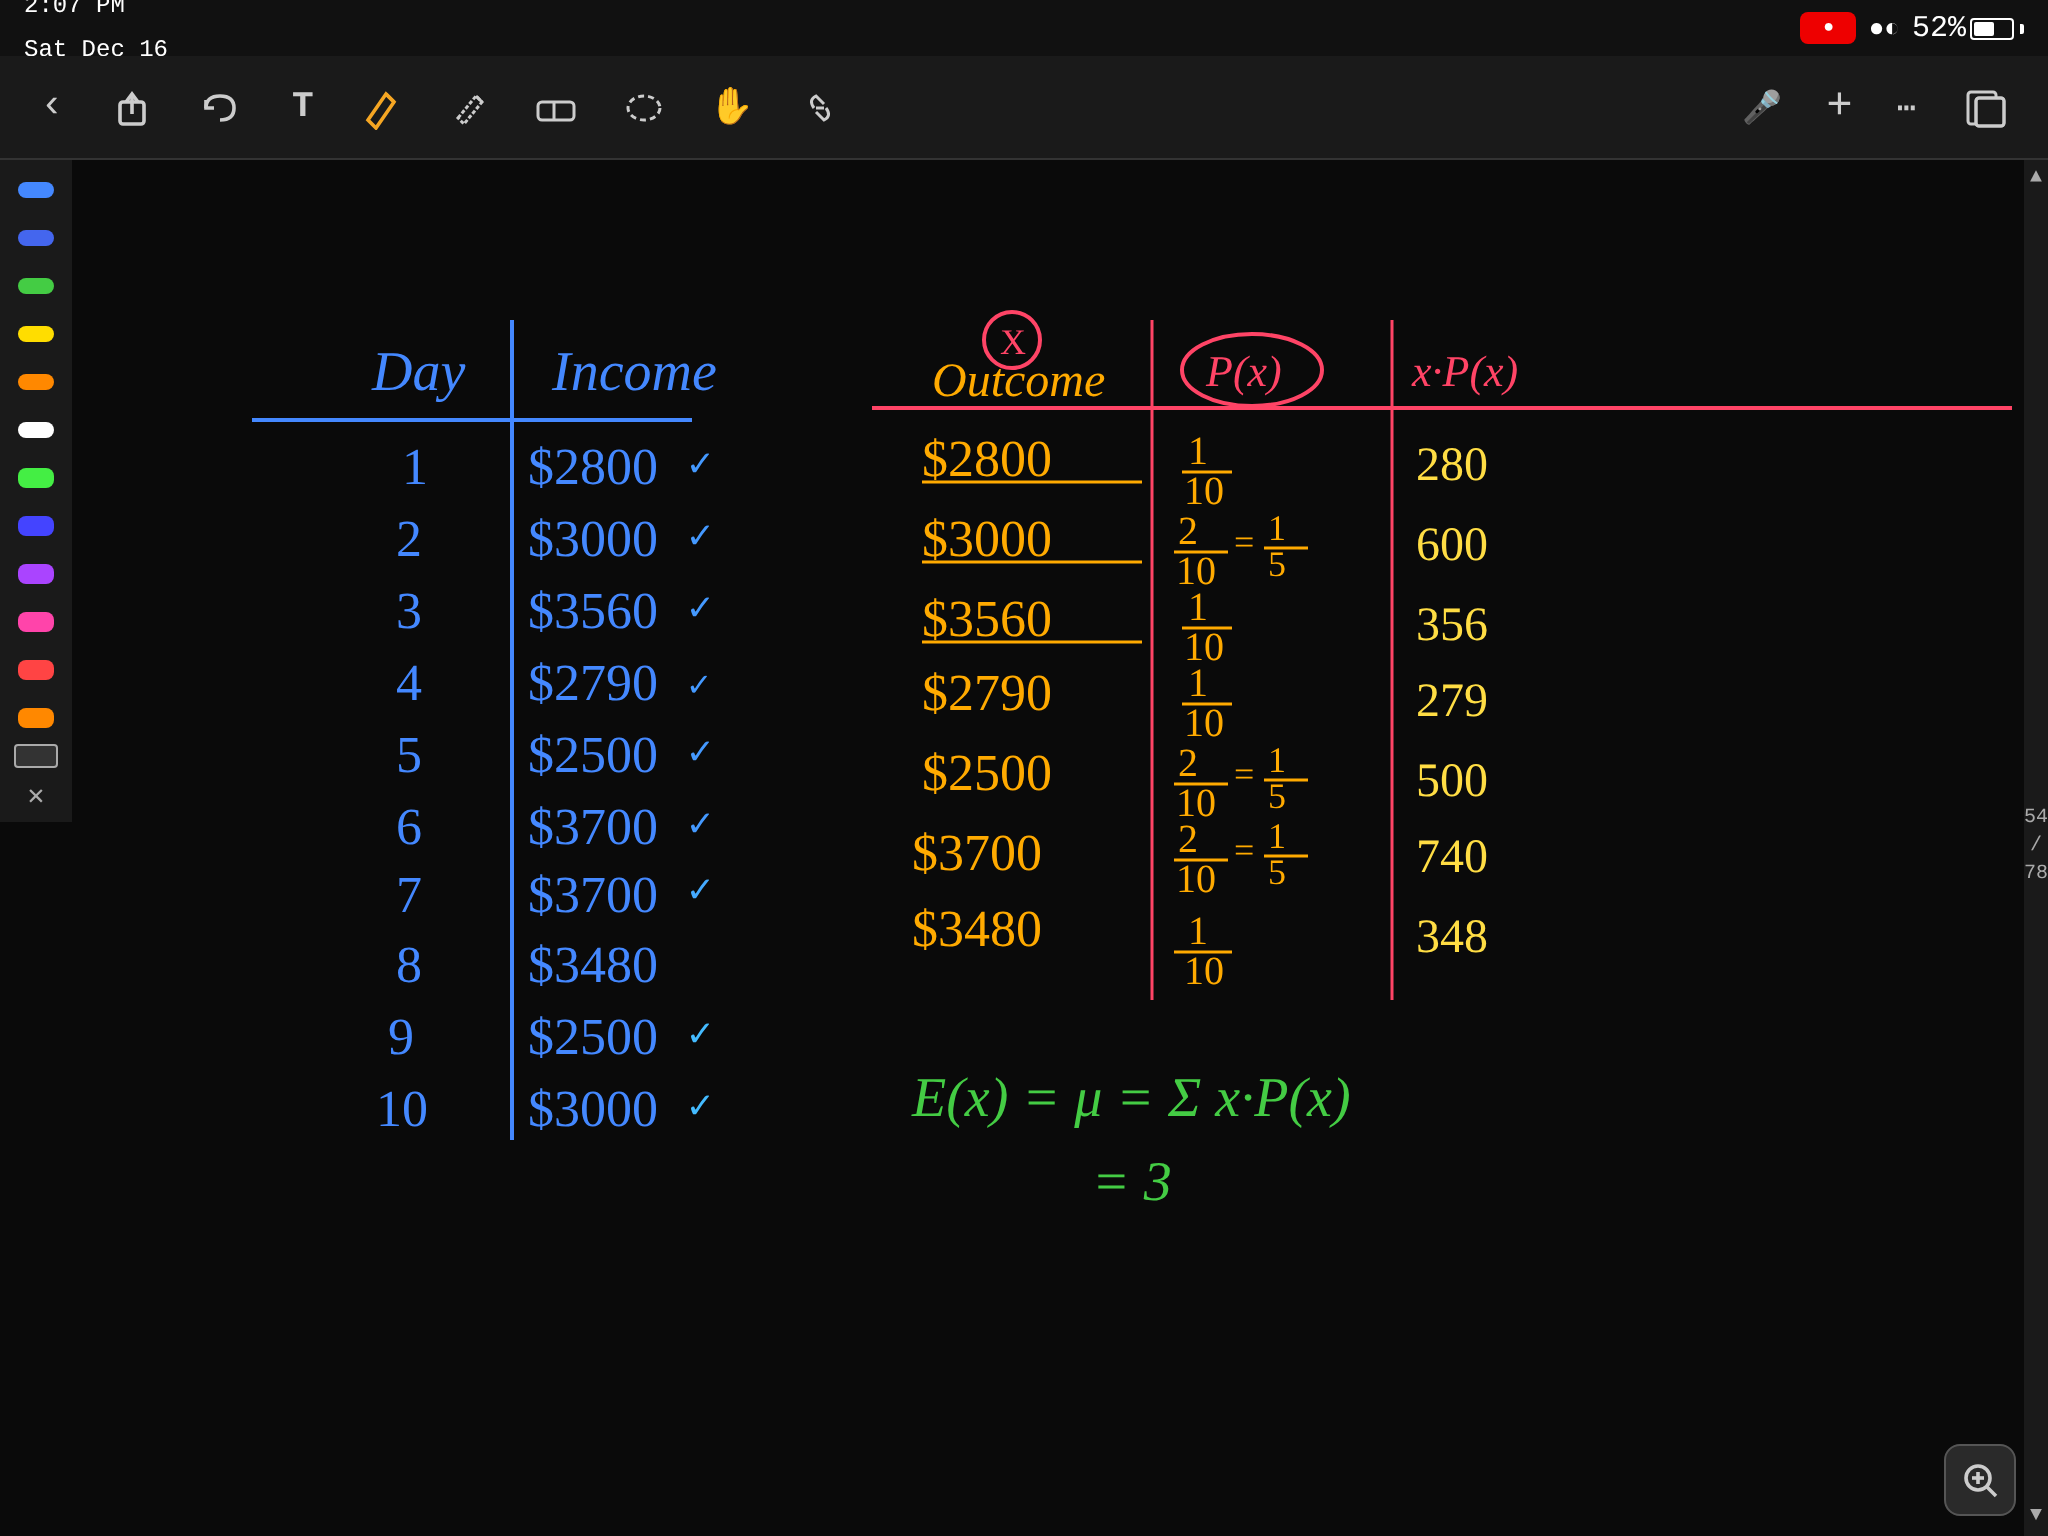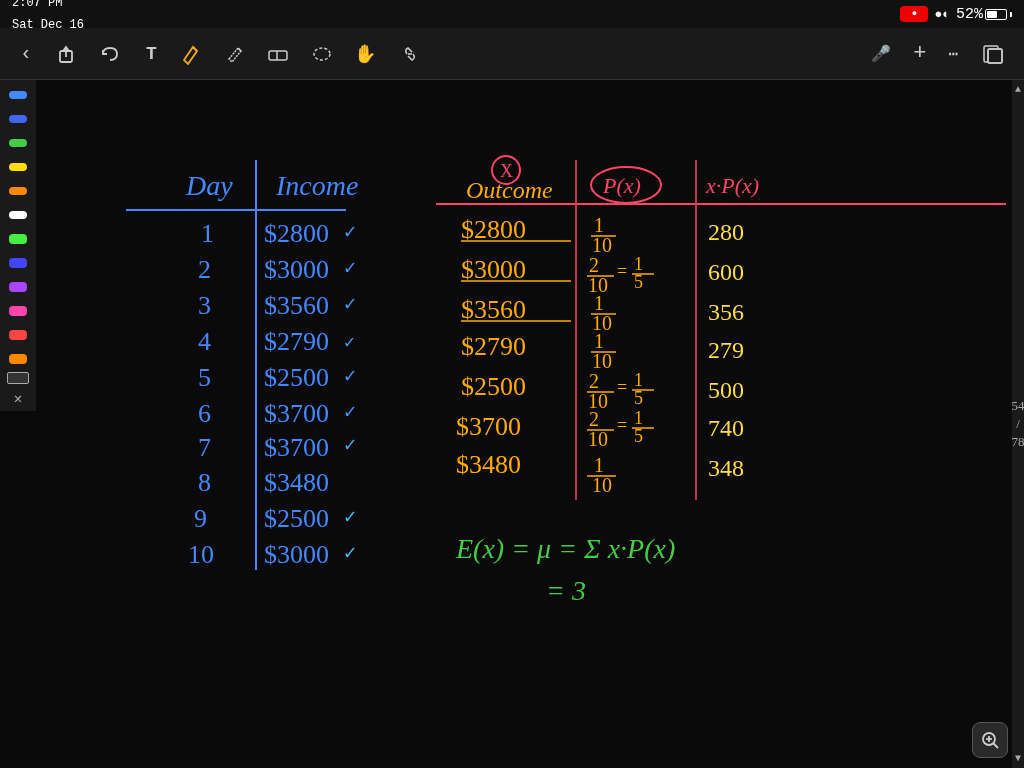--- a/index.html
+++ b/index.html
@@ -157,21 +157,21 @@
       display: flex;
       flex-direction: column;
       align-items: center;
       justify-content: space-between;
       padding: 4px 0;
     }
     .scroll-arrow {
       color: #aaa; font-size: 10px; cursor: pointer;
     }
     .scroll-page-info {
-      color: #aaa; font-size: 13px; text-align: center; line-height: 1.4; font-family: Liberation Serif, serif;
+      color: #aaa; font-size: 10px; text-align: center; line-height: 1.4;
     }
 
     
     #zoom-btn {
       position: absolute;
       bottom: 10px; right: 16px;
       width: 36px; height: 36px;
       background: #2a2a2a;
       border: 1.5px solid #555;
       border-radius: 8px;

